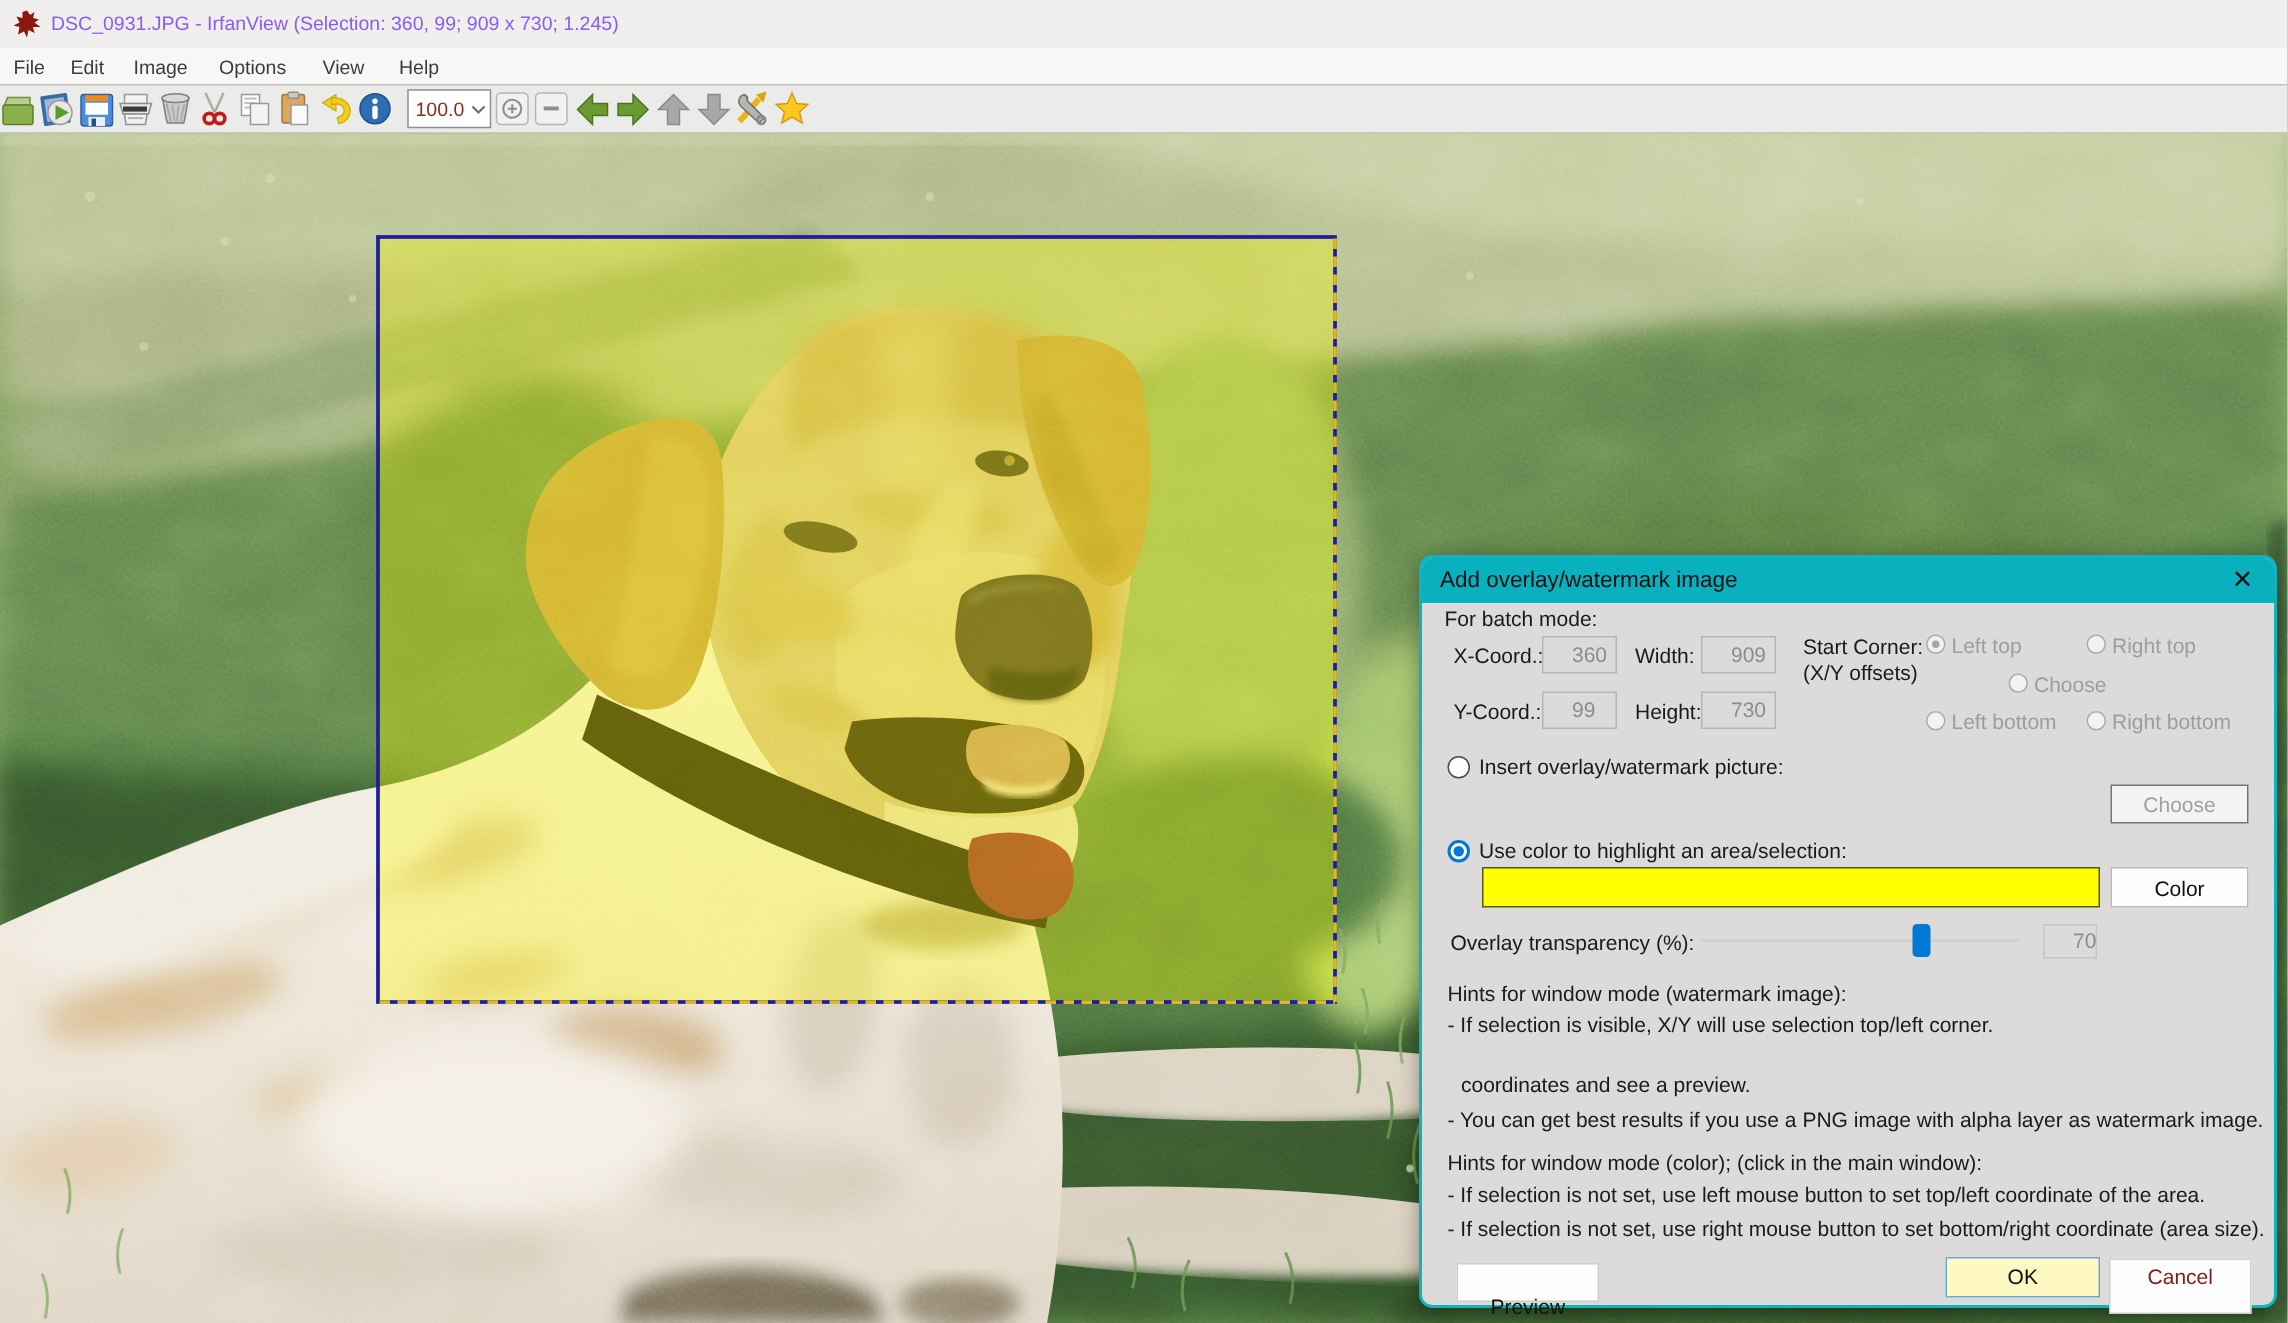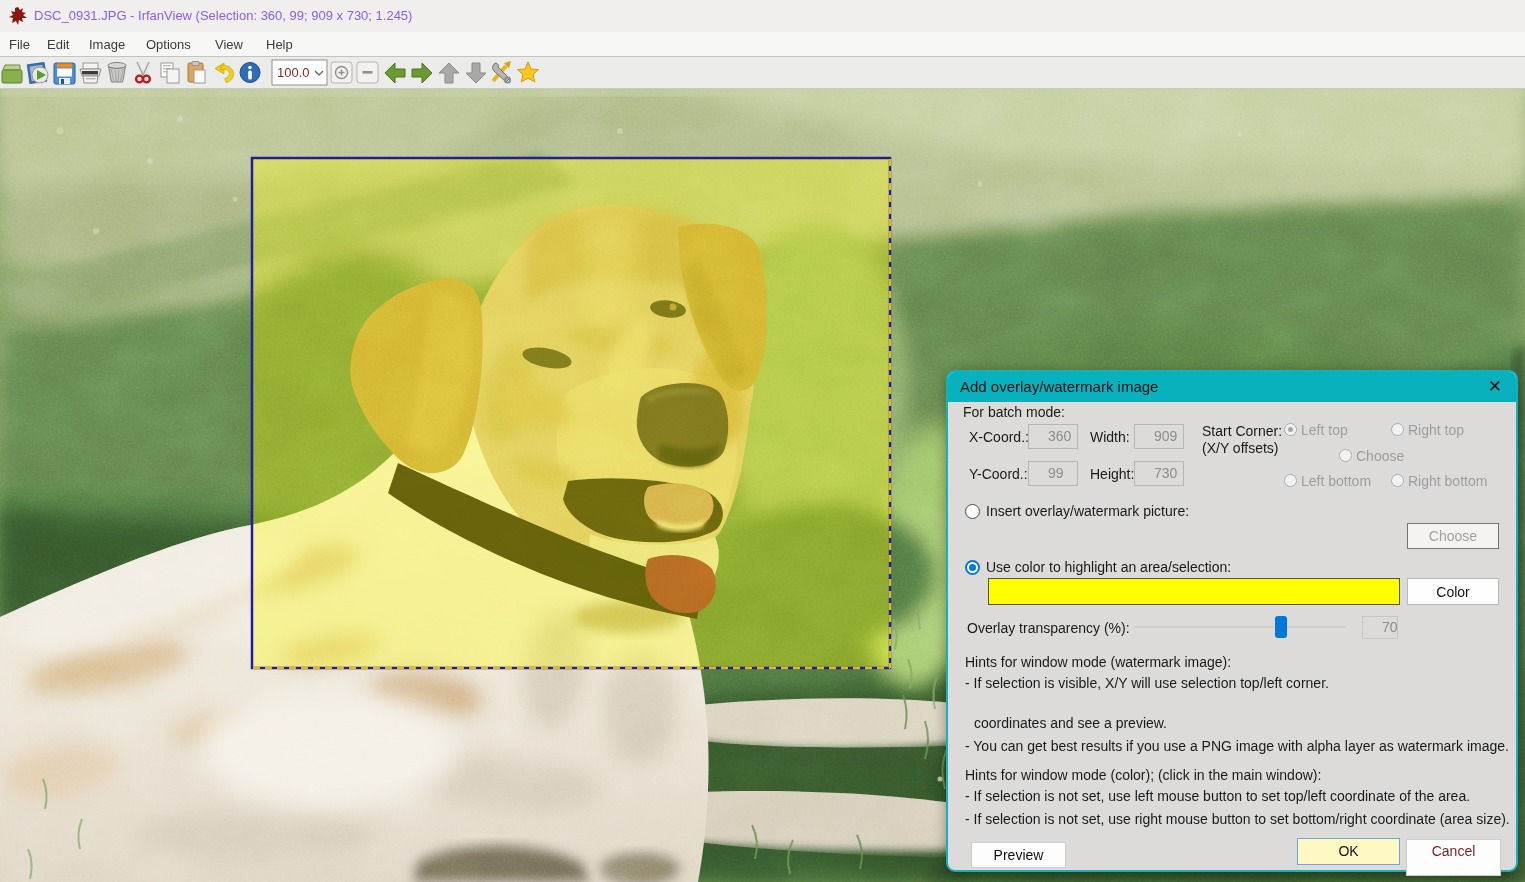--- a/index.html
+++ b/index.html
@@ -404,16 +404,16 @@
   <div class="field" style="left:414px;top:244px;width:36px;height:23px;border-color:#c5c5c3;padding-top:2px">70</div>
 
   <div class="lbl" style="left:17px;top:282px">Hints for window mode (watermark image):</div>
   <div class="lbl" style="left:17px;top:303px">- If selection is visible, X/Y will use selection top/left corner.</div>
   <div class="lbl" style="left:26px;top:343px">coordinates and see a preview.</div>
   <div class="lbl" style="left:17px;top:366px">- You can get best results if you use a PNG image with alpha layer as watermark image.</div>
   <div class="lbl" style="left:17px;top:395px">Hints for window mode (color); (click in the main window):</div>
   <div class="lbl" style="left:17px;top:416px">- If selection is not set, use left mouse button to set top/left coordinate of the area.</div>
   <div class="lbl" style="left:17px;top:439px">- If selection is not set, use right mouse button to set bottom/right coordinate (area size).</div>
 
-  <div class="btn" style="left:23px;top:470px;width:95px;height:26px;background:#fdfdfd;border:1px solid #cdcdcb;color:#111;padding-top:4px">Preview</div>
+  <div class="btn" style="left:23px;top:470px;width:95px;height:26px;background:#fdfdfd;border:1px solid #cdcdcb;color:#111;padding-top:20px">Preview</div>
   <div class="btn" style="left:349px;top:466px;width:103px;height:27px;background:#fef9c3;border:1.5px solid #67a9df;color:#111;padding-top:4px">OK</div>
   <div class="btn" style="left:458px;top:467px;width:95px;height:37px;background:#fdfdfd;border:1px solid #cdcdcb;color:#7f1d1d;padding-top:3px">Cancel</div>
 </div>
 
 </body></html>

